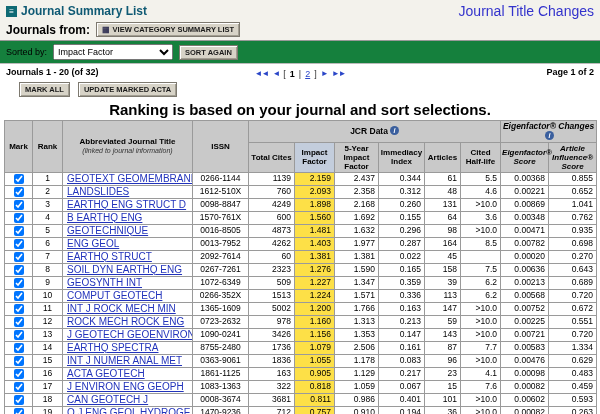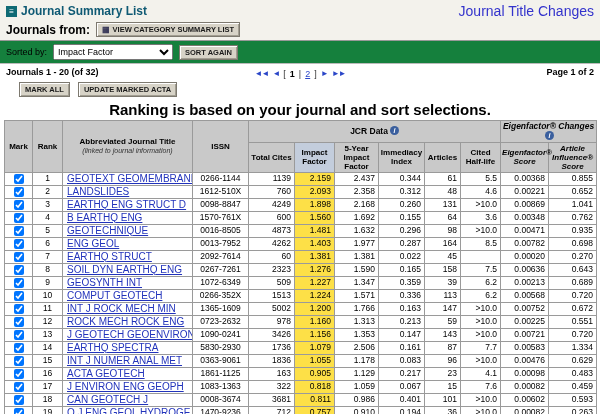--- a/index.html
+++ b/index.html
@@ -338,21 +338,21 @@
       <td class="num">0.147</td>
       <td class="num">143</td>
       <td class="num">&gt;10.0</td>
       <td class="num">0.00721</td>
       <td class="num">0.720</td>
     </tr>
       <tr>
       <td class="center"><input type="checkbox" class="cb" checked="" style=""></td>
       <td class="center">14</td>
       <td class="title-cell"><a class="jtitle">EARTHQ SPECTRA</a></td>
-      <td class="center">5830-2930</td>
+      <td class="center">8755-2480</td>
       <td class="num">1736</td>
       <td class="num hl">1.079</td>
       <td class="num">2.506</td>
       <td class="num">0.161</td>
       <td class="num">87</td>
       <td class="num">7.7</td>
       <td class="num">0.00583</td>
       <td class="num">1.334</td>
     </tr>
       <tr>

